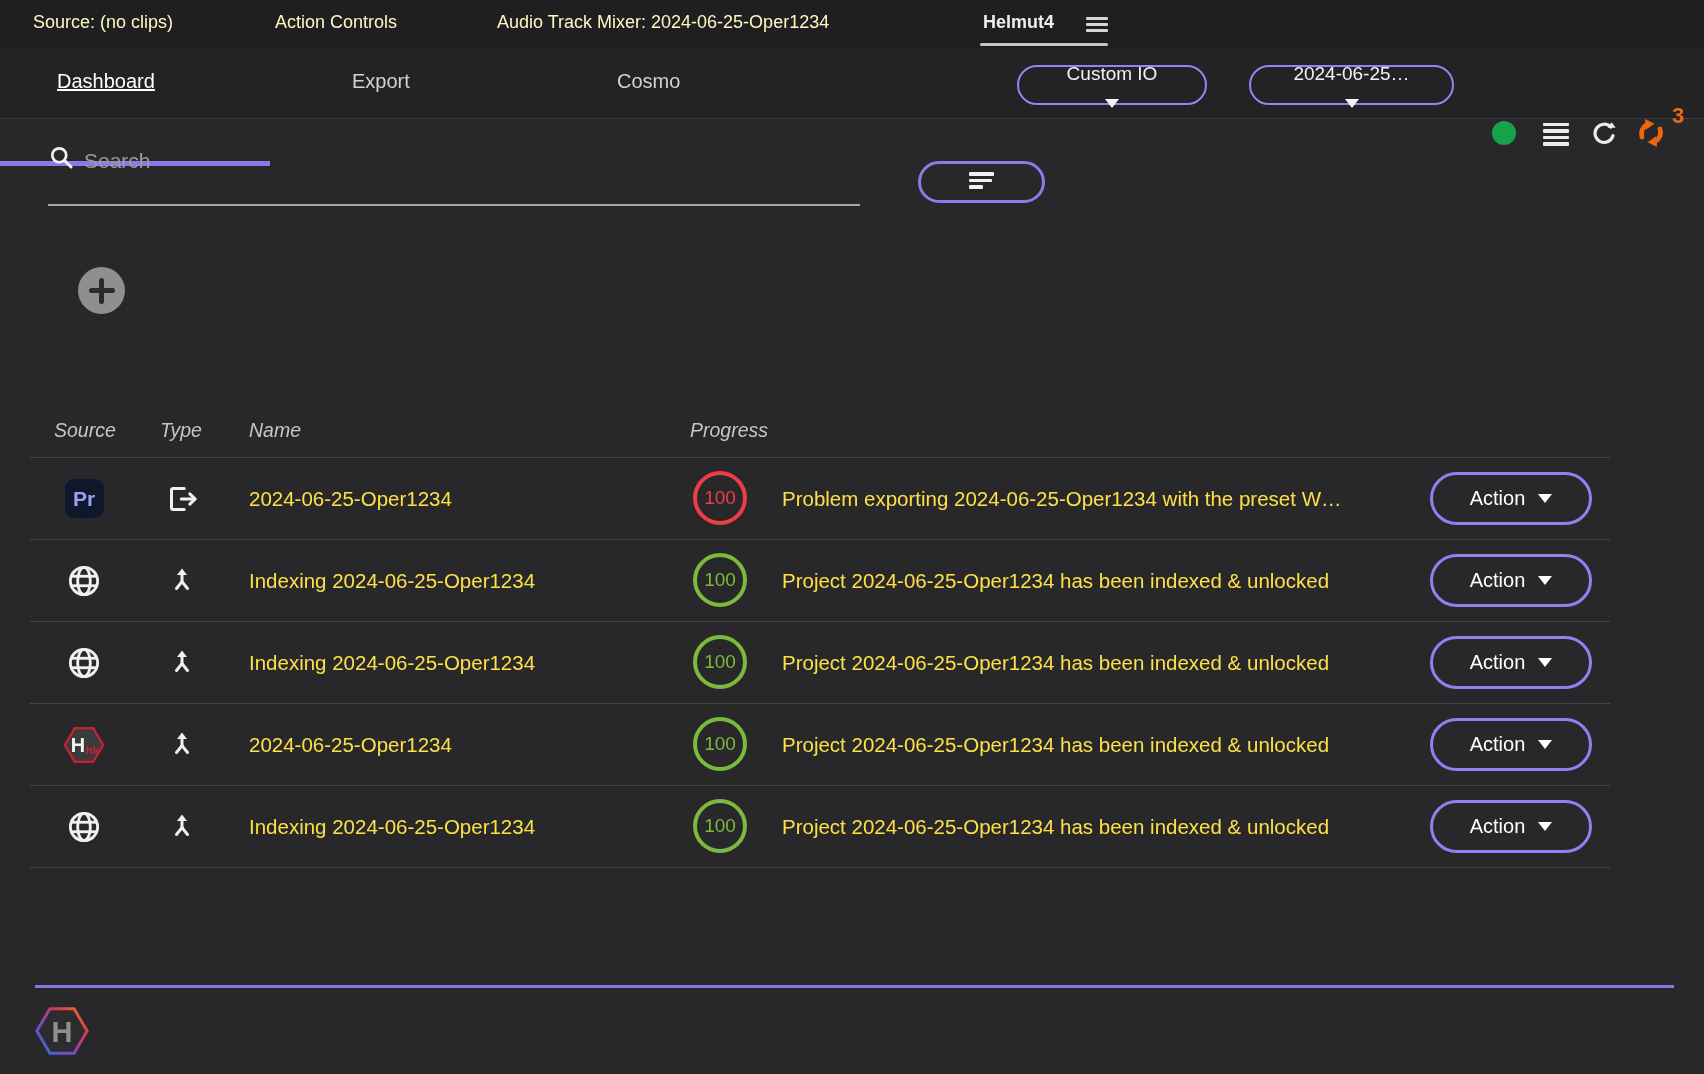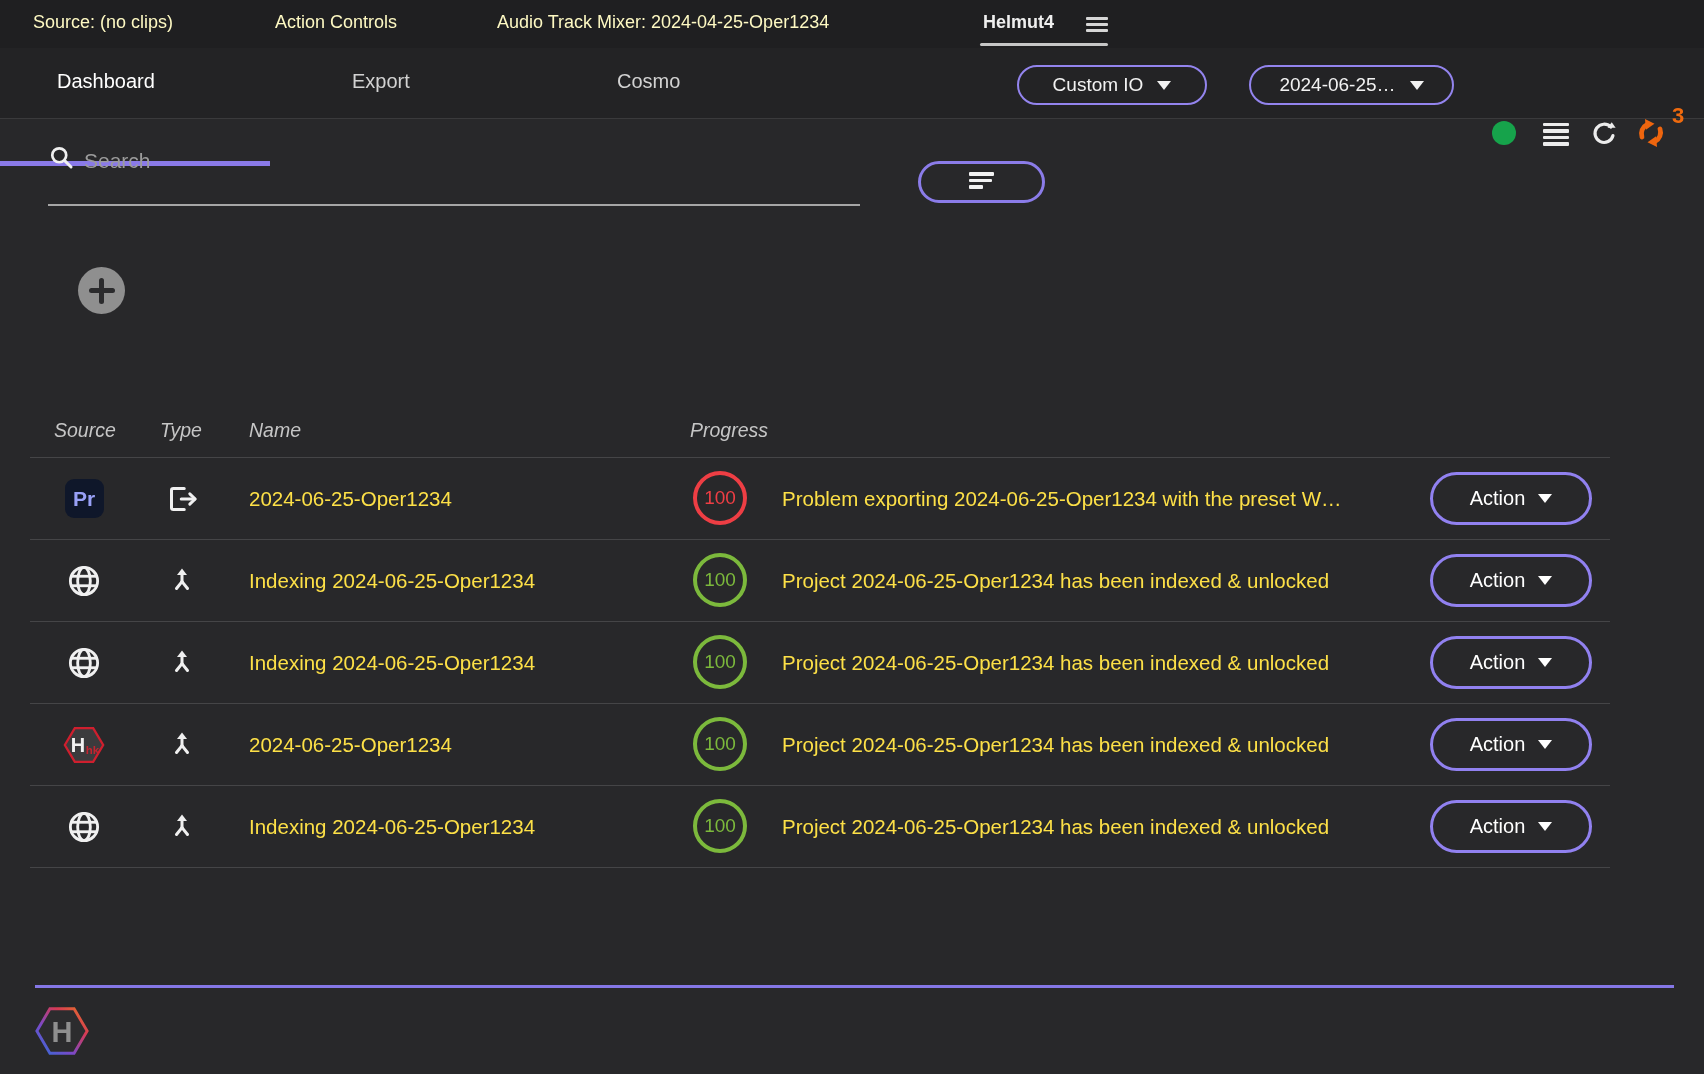--- a/index.html
+++ b/index.html
@@ -11,25 +11,25 @@
   .topbar{position:absolute;left:0;top:0;width:100%;height:48px;background:#1f1f21;border-bottom:1px solid #121214;}
   .ptab{position:absolute;top:12px;font-size:18px;color:#fef9c3;white-space:nowrap;cursor:default;}
   .ptab.active{color:#efefef;font-weight:bold;}
   .ptab-underline{position:absolute;top:43px;height:3px;background:#c6c6c6;border-radius:2px;}
   .panel-menu-icon{position:absolute;left:1086px;top:17px;width:22px;}
   .panel-menu-icon i{display:block;height:2.6px;background:#d6d6d6;margin-bottom:3.6px;border-radius:1px;}
 
   
   .navbar{position:absolute;left:0;top:48px;width:100%;height:70px;background:#232325;border-bottom:1px solid #3a3a3c;}
   .ntab{position:absolute;top:22px;font-size:20px;color:#d2d2d2;white-space:nowrap;cursor:pointer;}
-  .ntab.active{color:#ffffff;}
+  .ntab.active{color:#ffffff;text-decoration:underline;}
   .nav-underline{position:absolute;left:0;top:113px;width:270px;height:5px;background:#8a7ae8;}
   .pill{position:absolute;display:flex;align-items:center;justify-content:center;gap:14px;
         height:40px;border:2.5px solid #9384ee;border-radius:21px;background:transparent;
-        color:#f2f2f2;font-size:19px;box-sizing:border-box;cursor:pointer;font-family:inherit;}
+        color:#f2f2f2;font-size:19px;box-sizing:border-box;cursor:pointer;font-family:inherit;flex-direction:column;}
   .caret{width:0;height:0;border-left:7.5px solid transparent;border-right:7.5px solid transparent;border-top:9px solid #f2f2f2;display:inline-block;}
   .status-dot{position:absolute;left:1492px;top:73px;width:24px;height:24px;border-radius:50%;}
   .list-icon{position:absolute;left:1543px;top:75px;width:26px;cursor:pointer;}
   .list-icon i{display:block;height:3.4px;background:#ececec;margin-bottom:3px;border-radius:1px;}
   .refresh-btn{position:absolute;left:1589px;top:71px;width:30px;height:30px;cursor:pointer;}
   .sync-btn{position:absolute;left:1632px;top:66px;width:38px;height:38px;cursor:pointer;}
   .sync-badge{position:absolute;left:1672px;top:55px;font-size:22px;font-weight:bold;color:#ef6a0e;}
 
   
   .search-wrap{position:absolute;left:48px;top:140px;}
@@ -77,21 +77,21 @@
   svg{display:block;}
 </style>
 </head>
 <body>
 
 <div class="app">
 
   <div class="topbar">
     <span class="ptab" style="left:33px">Source: (no clips)</span>
     <span class="ptab" style="left:275px">Action Controls</span>
-    <span class="ptab" style="left:497px">Audio Track Mixer: 2024-04-25-Oper1234</span>
+    <span class="ptab" style="left:497px">Audio Track Mixer: 2024-06-25-Oper1234</span>
     <span class="ptab active" style="left:983px">Helmut4</span>
     <span class="panel-menu-icon">
         <i></i>
         <i></i>
         <i></i>
       </span>
     <span class="ptab-underline" style="left:980px;width:128px"></span>
   </div>
 
   <div class="navbar">

